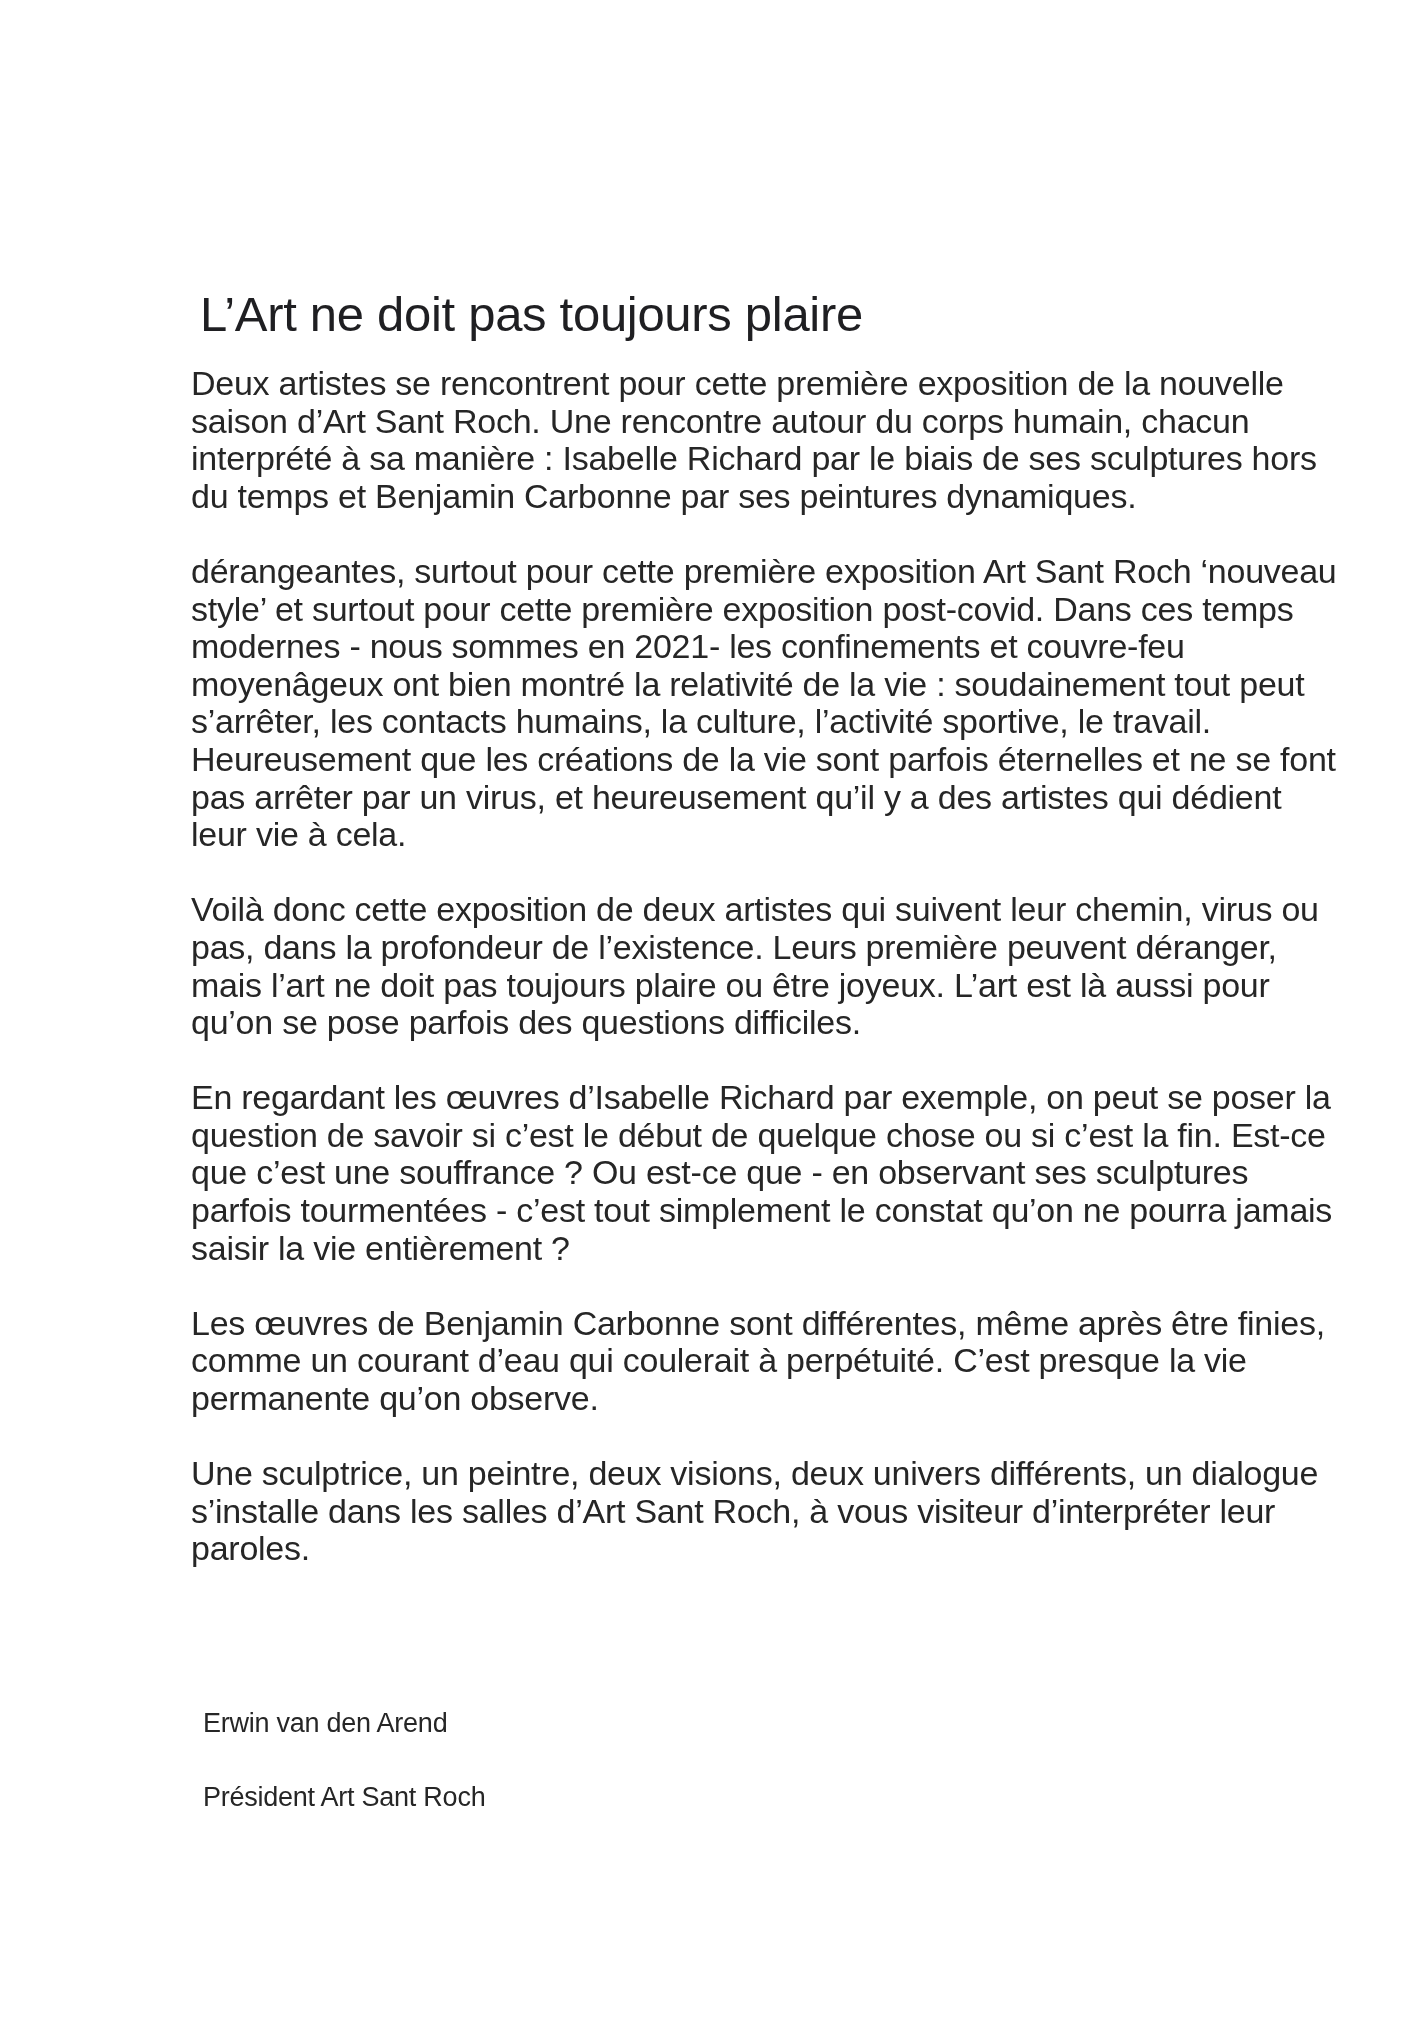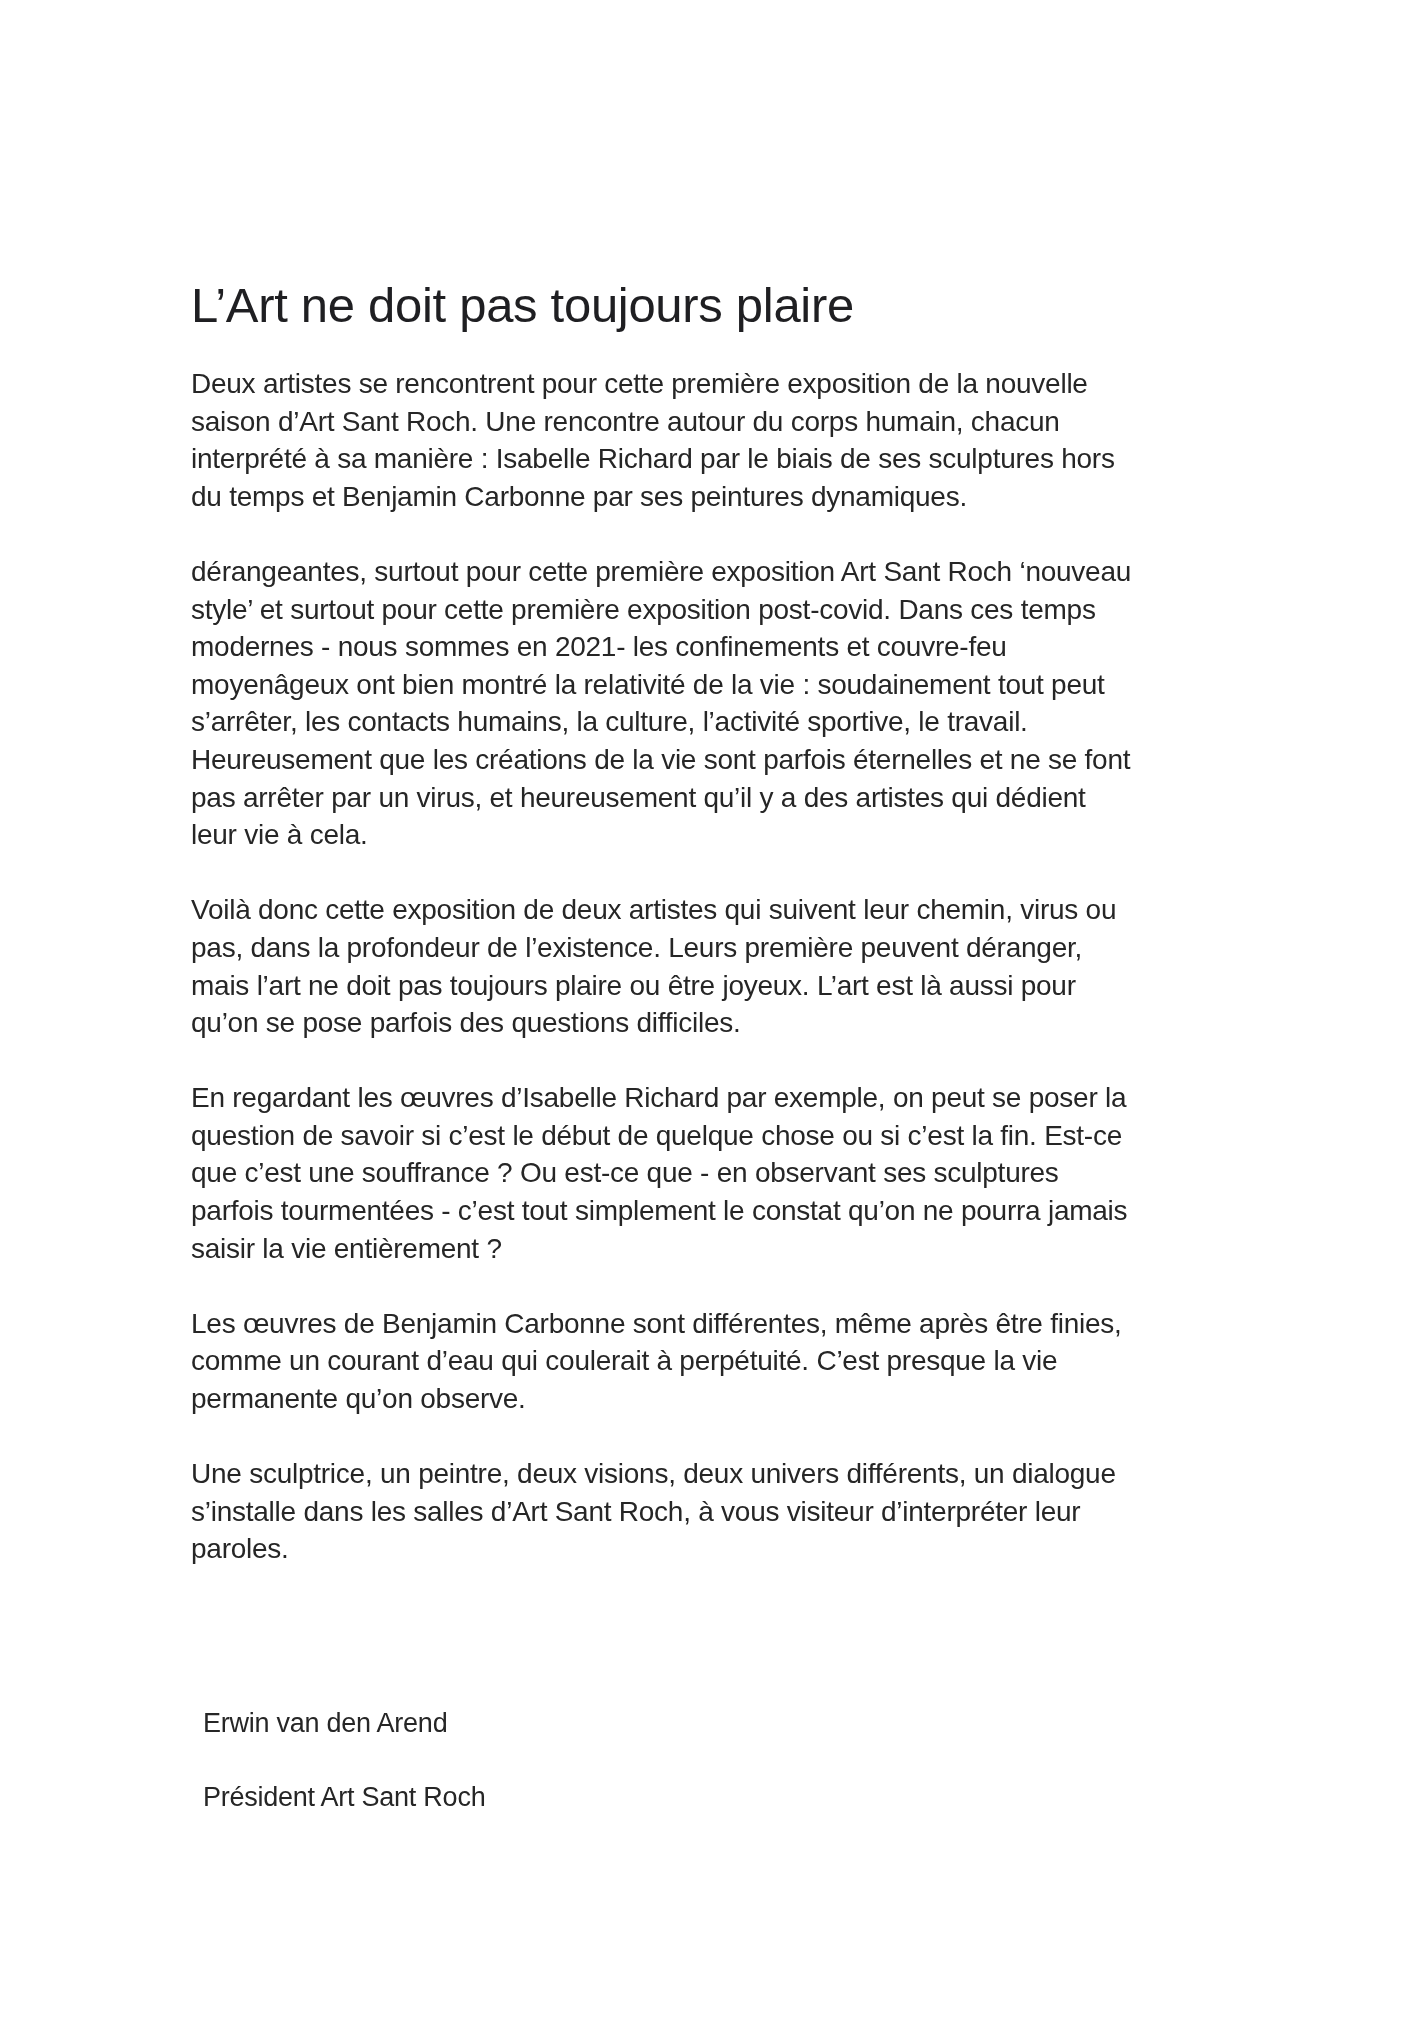--- a/index.html
+++ b/index.html
@@ -18,37 +18,37 @@
     .page {
       position: absolute;
       left: 191px;
       top: 0;
       width: 1110px;
     }
     .title {
       position: absolute;
       top: 276px;
       left: 0;
-      margin: 0;
+      margin: 9px;
       font-weight: normal;
       font-size: 49px;
       line-height: 58px;
       letter-spacing: -0.3px;
       color: #1f1f22;
       white-space: nowrap;
     }
     .body-text {
       position: absolute;
       top: 365px;
       left: 0;
       width: 1110px;
     }
     .para {
       margin: 0 0 37.6px 0;
-      font-size: 28px;
+      font-size: 34px;
       line-height: 37.6px;
       letter-spacing: -0.25px;
       color: #262626;
     }
     .para .line {
       display: block;
       white-space: nowrap;
     }
     .signature {
       position: absolute;

